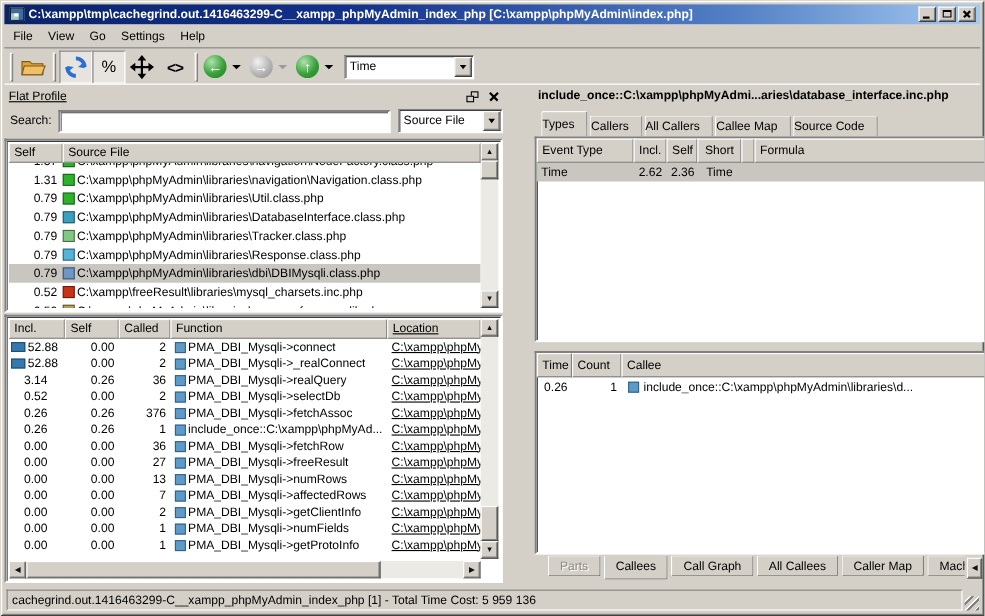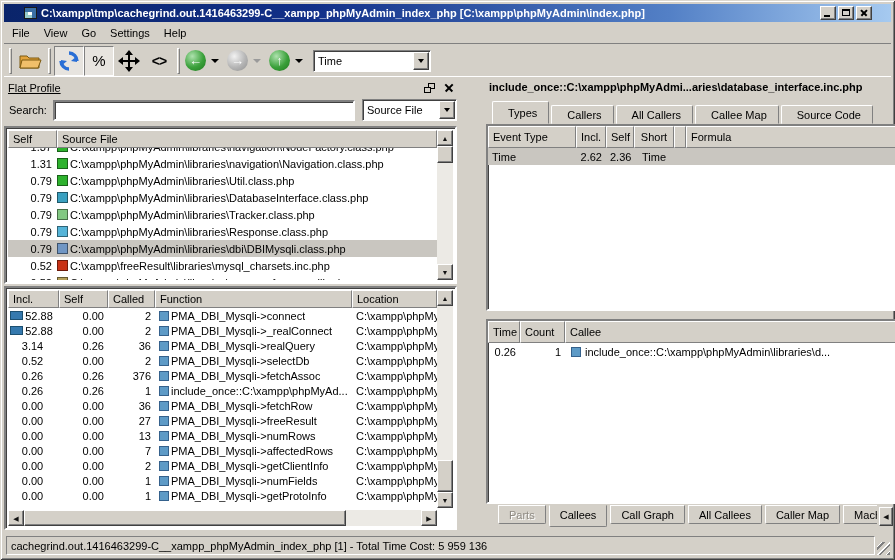--- a/index.html
+++ b/index.html
@@ -6,21 +6,21 @@
   html,body { background:#fff; }
   body { font-family:"Liberation Sans", sans-serif; font-size:11px; color:#000; }
 
   .window { position:relative; width:895px; height:560px; background:#d4d0c8;
     box-shadow: inset 1px 1px 0 #dcd8d0, inset -1px -1px 0 #404040,
                 inset 2px 2px 0 #fff, inset -2px -2px 0 #808080; overflow:hidden; }
 
   
   .titlebar { position:absolute; left:4px; top:4px; right:4px; height:18px;
     background:linear-gradient(90deg,#0a246a 0%,#123089 35%,#5380c6 75%,#a6caf0 100%);
-    display:flex; align-items:center; padding:0 19px; }
+    display:flex; align-items:center; padding:0 4px; }
   .app-icon { width:13px; height:12px; margin:0 3px 0 1px; background:#fff; border:1px solid #1a1a1a;
     box-shadow: inset -4px 4px 0 #3a6ea5, inset 3px -3px 0 #9cc; flex:none; }
   .title-text { flex:1; color:#fff; font-weight:bold; white-space:nowrap; overflow:hidden; padding-left:1px; letter-spacing:0; }
   .win-btn { width:16px; height:14px; margin-left:2px; background:#d4d0c8; flex:none;
     border:1px solid; border-color:#fff #404040 #404040 #fff; box-shadow: inset -1px -1px 0 #808080;
     position:relative; }
   .win-btn .g-min { position:absolute; left:3px; bottom:2px; width:6px; height:2px; background:#000; }
   .win-btn .g-max { position:absolute; left:3px; top:2px; width:8px; height:7px; border:1px solid #000; border-top-width:2px; }
   .win-btn .g-x1, .win-btn .g-x2 { position:absolute; left:3px; top:5px; width:8px; height:1.5px; background:#000; }
   .g-x1 { transform:rotate(45deg); } .g-x2 { transform:rotate(-45deg); }
@@ -84,42 +84,42 @@
   .file-rows { margin-top:-10px; }
   .f-row { display:flex; align-items:center; height:17px; white-space:nowrap; }
   .f-row.selected { background:#c9c6c0; }
   .c-self { width:49px; text-align:right; padding-right:5px; flex:none; }
   .swatch { width:11px; height:11px; flex:none; margin-right:2px; border:1px solid rgba(0,0,0,.45); }
   .c-file { overflow:hidden; }
 
   .func-panel { position:absolute; left:4px; top:286px; width:453px; height:244px; }
   .fn-main { position:absolute; left:2px; top:2px; right:18px; bottom:2px; background:#fff; overflow:hidden; }
   .fn-head { display:flex; height:18px; }
-  .w-incl { width:51px; } .w-self { width:49px; } .w-called { width:47px; } .w-func { width:197px; } .w-loc { flex:1; min-width:0; }
+  .w-incl { width:51px; } .w-self { width:49px; } .w-called { width:47px; } .w-func { width:197px; } .w-loc { flex:1; min-width:0;text-decoration:underline; }
   .fn-row { display:flex; align-items:center; height:15px; white-space:nowrap; }
   .cell { padding:0 4px; overflow:hidden; flex:none; }
   .num { text-align:right; }
   .incl-cell { display:flex; align-items:center; padding:0 4px 0 2px; }
   .bar-icon { width:13px; height:9px; background:#3579ae; border:1px solid #1d5071; display:none; flex:none; }
   .bar-icon.show { display:inline-block; }
   .incl-val { flex:1; text-align:center; }
   .fn-icon { width:10px; height:10px; background:#5d9ac6; border:1px solid #35618c; flex:none; margin-right:2px; }
   .func-cell { display:flex; align-items:center; overflow:hidden; }
   .fn-hscroll { position:absolute; left:0; right:0; bottom:0; height:16px; display:flex; background:#eceae5; }
   .sb-btn.inline { position:static; flex:none; }
   .h-thumb { width:322px; height:16px; background:#d4d0c8; border:1px solid; border-color:#fff #404040 #404040 #fff;
     box-shadow: inset -1px -1px 0 #808080; flex:none; }
   .h-track { flex:1; }
 
   
   .right-panel { position:absolute; left:484px; top:79px; width:429px; height:452px; }
   .r-header { position:absolute; left:5px; top:2px; right:2px; height:16px; font-weight:bold; white-space:nowrap; overflow:hidden; }
   .r-tabs { position:absolute; left:8px; top:22px; right:0; height:23px; display:flex; align-items:flex-end; }
   .tab { border:1px solid; border-color:#fff #808080 #d4d0c8 #fff; border-radius:2px 2px 0 0;
-    background:#d4d0c8; padding:3px 11px 3px 15px; height:19px; margin-right:2px; white-space:nowrap; }
+    background:#d4d0c8; padding:3px 11px 3px 0; height:19px; margin-right:2px; white-space:nowrap; }
   .tab.active { height:23px; padding-top:5px; font-weight:normal; border-bottom-color:#d4d0c8; box-shadow:0 1px 0 #d4d0c8; }
 
   .types-panel { position:absolute; left:2px; top:45px; right:2px; height:187px; }
   .t-head { display:flex; height:22px; }
   .t-head .th { padding-top:4px; }
   .t-row { display:flex; align-items:center; height:17px; }
   .t-row.selected { background:#c9c6c0; }
   .w-event { width:88px; } .w-tincl { width:30px; } .w-tself { width:28px; } .w-short { width:40px; text-align:center; } .w-gap { width:12px; } .w-formula { flex:1; min-width:0; }
 
   .callees-panel { position:absolute; left:2px; top:240px; right:2px; height:185px; }

